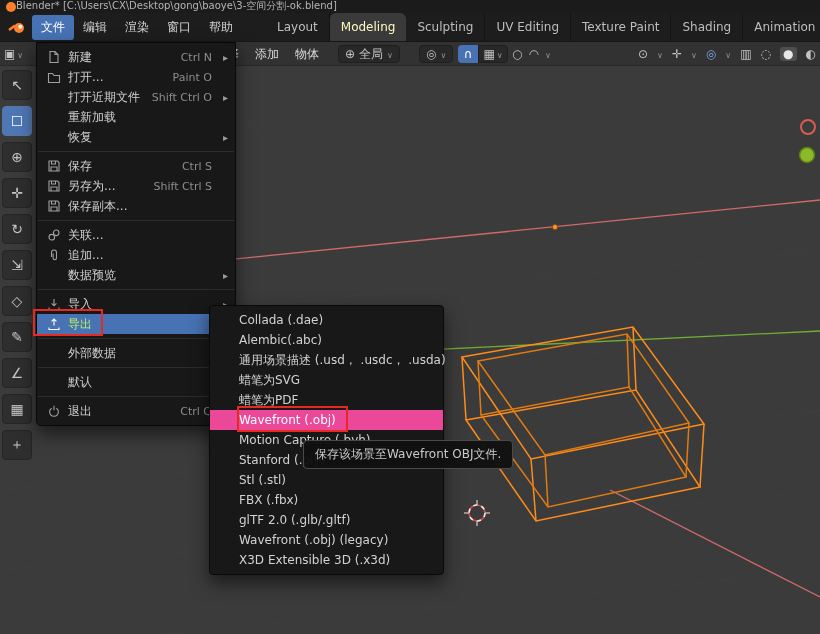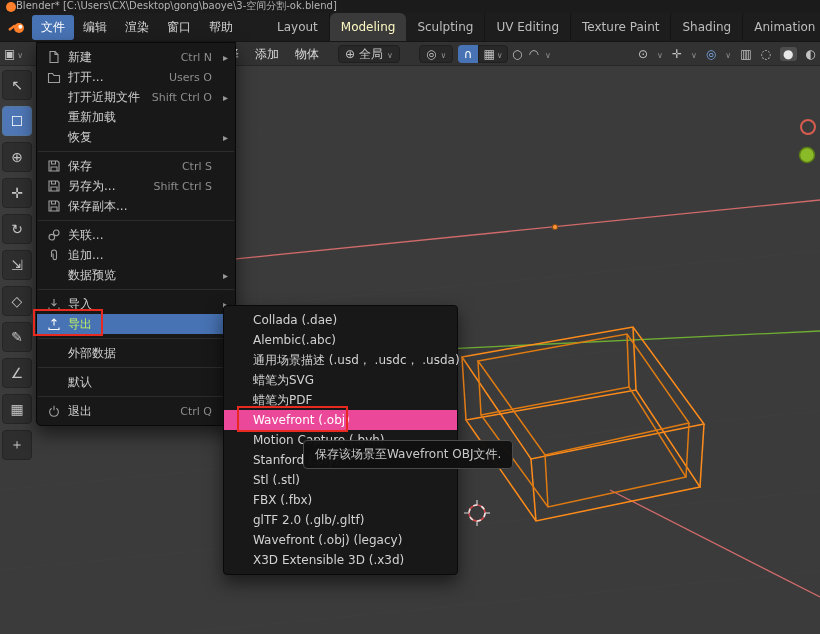--- a/index.html
+++ b/index.html
@@ -46,21 +46,21 @@
   .fm-item{height:20px;display:flex;align-items:center;gap:7px;padding:0 7px 0 9px;color:#cfcfcf;white-space:nowrap}
   .fm-icon{width:15px;display:flex;justify-content:center;flex:0 0 auto}
   .fm-short{margin-left:auto;color:#8d8d8d;font-size:11px}
   .subarrow{width:9px;text-align:right;flex:0 0 auto}
   .subarrow.yes::after{content:"▸";font-size:10px;color:#9a9a9a}
   .menu-sep{height:1px;background:#2c2c2c;margin:4px 1px}
   .fm-item.highlight{background:#4772b3;color:#bef264}
   .fm-item.highlight .fm-short{color:#e6edf8}
   .fm-item.highlight .subarrow.yes::after{color:#fff}
 
-  .exportmenu{position:absolute;left:223px;top:305px;width:235px;background:#181818;border:1px solid #090909;border-radius:4px;padding:4px 0;z-index:21;box-shadow:0 8px 18px rgba(0,0,0,.55)}
+  .exportmenu{position:absolute;left:209px;top:305px;width:235px;background:#181818;border:1px solid #090909;border-radius:4px;padding:4px 0;z-index:21;box-shadow:0 8px 18px rgba(0,0,0,.55)}
   .em-item{height:20px;display:flex;align-items:center;padding:0 10px 0 29px;color:#d2d2d2;white-space:nowrap}
   .em-item.highlight{background:#ec4899;color:#fff}
 
   
   .tooltip{position:absolute;left:303px;top:440px;height:29px;display:flex;align-items:center;padding:0 11px;background:rgba(17,17,17,.97);border:1px solid #4a4a4a;border-radius:4px;color:#c9c9c9;z-index:30;white-space:nowrap}
 
   
   .anno{position:absolute;border:2px solid #e8291f;z-index:40;pointer-events:none}
   .anno1{left:33px;top:309px;width:70px;height:27px}
   .anno2{left:237px;top:406px;width:111px;height:26px}
@@ -253,21 +253,21 @@
       <span class="fm-short">Ctrl N</span>
       <span class="subarrow yes"></span>
     </div>
     <div class="fm-item">
       <span class="fm-icon">
           <svg width="14" height="14" viewBox="0 0 14 14">
             <path d="M1.5 3.5h4l1.5 2h5.5v7H1.5z" fill="none" stroke="#a0a0a0" stroke-width="1.1"></path>
           </svg>
         </span>
       <span class="fm-label">打开...</span>
-      <span class="fm-short">Users O</span>
+      <span class="fm-short">Paint O</span>
       <span class="subarrow"></span>
     </div>
     <div class="fm-item">
       <span class="fm-icon"></span>
       <span class="fm-label">打开近期文件</span>
       <span class="fm-short">Shift Ctrl O</span>
       <span class="subarrow yes"></span>
     </div>
     <div class="fm-item">
       <span class="fm-icon"></span>

